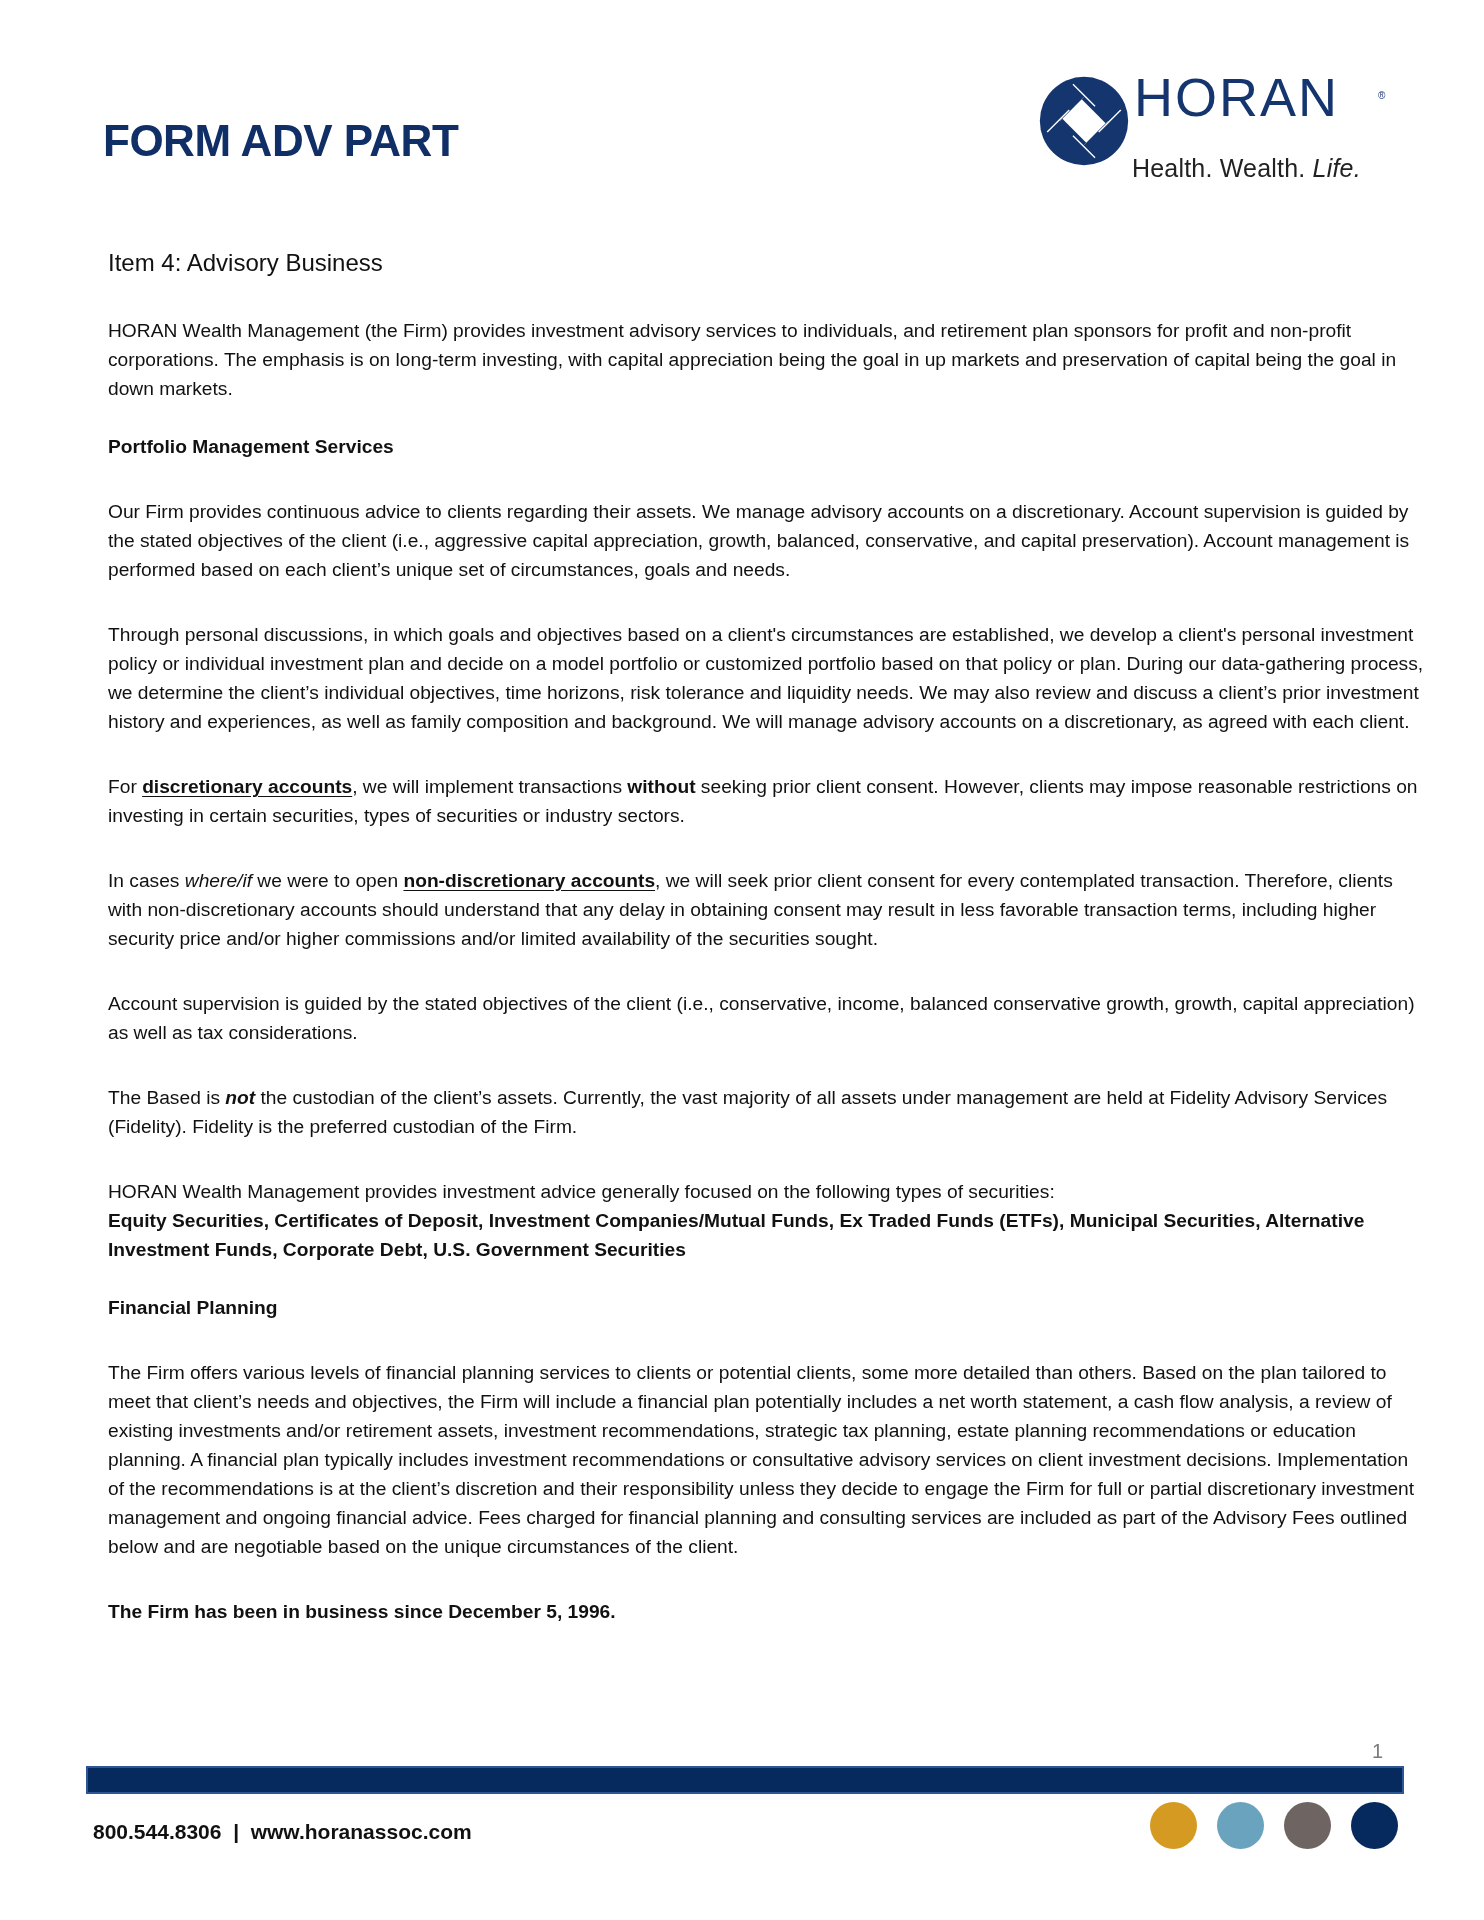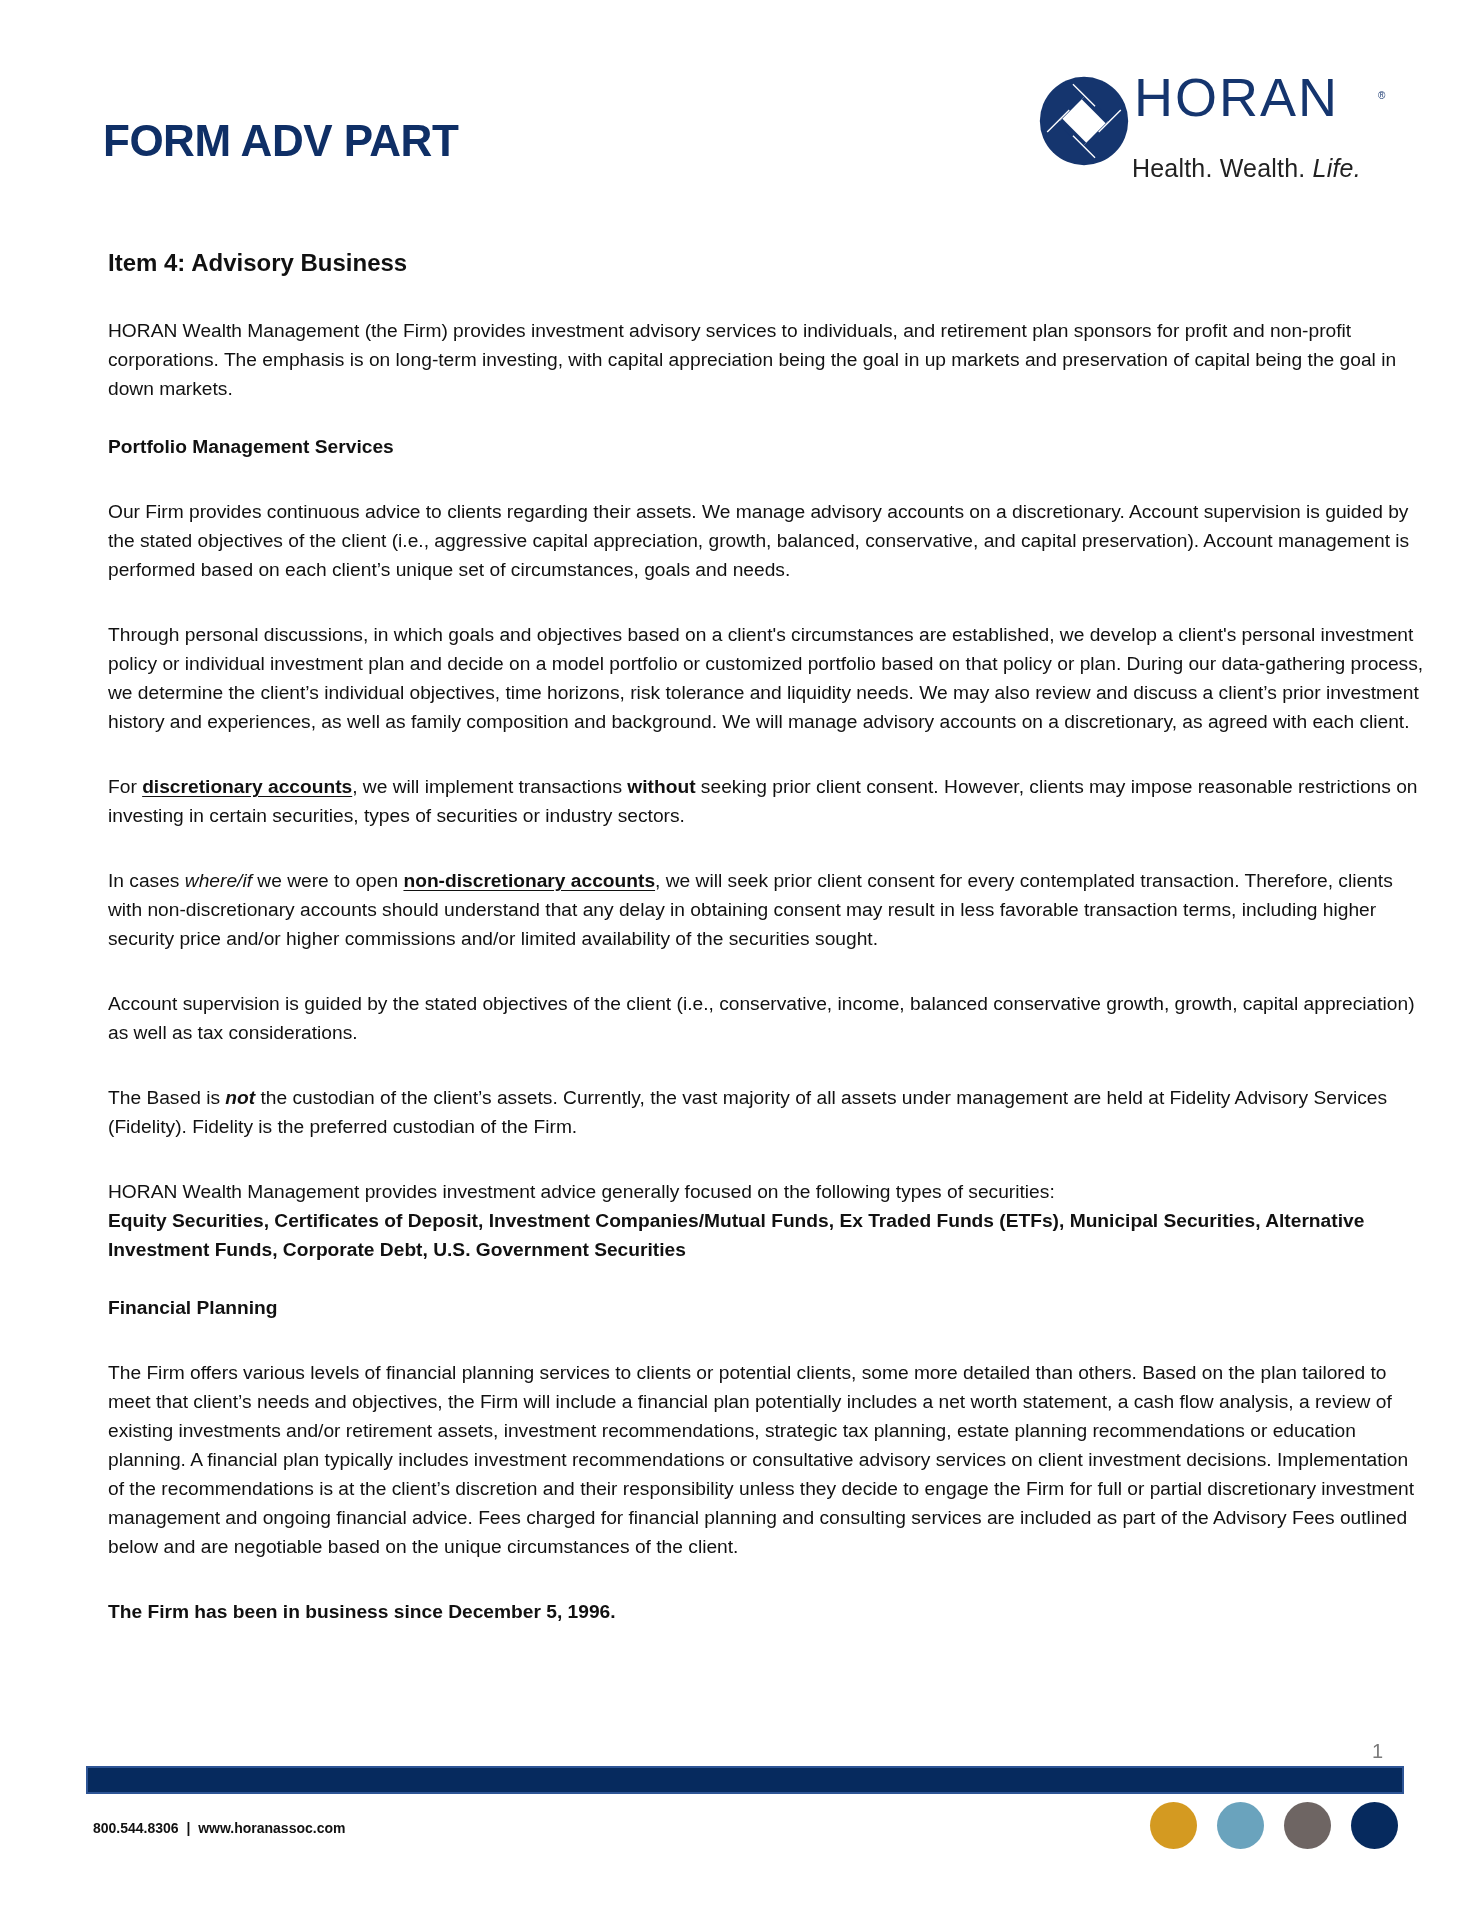--- a/index.html
+++ b/index.html
@@ -18,34 +18,34 @@
     font-size: 54px; color: #15356e; letter-spacing: 2px; font-weight: normal; line-height: 1;
   }
   .logo-reg { position: absolute; left: 340px; top: 18px; font-size: 10px; color: #15356e; }
   .logo-tagline {
     position: absolute; left: 94px; top: 82px;
     font-size: 25px; color: #222222; letter-spacing: 0.2px;
   }
   .logo-tagline i { font-style: italic; }
 
   .content { position: absolute; left: 108px; top: 246px; width: 1320px; font-size: 19.2px; line-height: 29px; }
-  .section-heading { font-size: 24px; font-weight: bold; margin-bottom: 12px; line-height: 34px; }
+  .section-heading { font-size: 24px; font-weight: normal; margin-bottom: 12px; line-height: 34px; }
   .sub-heading { font-weight: bold; margin-bottom: 29px; }
   .para { margin-bottom: 29px; margin-top: 36px; }
   .b { font-weight: bold; }
   .u { text-decoration: underline; text-underline-offset: 3px; }
   .i { font-style: italic; }
   .bi { font-weight: bold; font-style: italic; }
 
   .page-number { position: absolute; left: 1372px; top: 1740px; font-size: 20px; color: #7a7a7a; }
   .footer-bar {
     position: absolute; left: 86px; top: 1766px; width: 1318px; height: 28px;
     background: #062a5e; border: 2px solid #2e5596;
   }
-  .footer-contact { position: absolute; left: 93px; top: 1820px; font-size: 14px; font-weight: bold; color: #111; }
+  .footer-contact { position: absolute; left: 93px; top: 1820px; font-size: 21px; font-weight: bold; color: #111; }
   .dots { position: absolute; left: 1150px; top: 1802px; display: flex; gap: 20px; }
   .dot { width: 47px; height: 47px; border-radius: 50%; }
 </style>
 </head>
 <body>
 
 <h1 class="doc-title">FORM ADV PART</h1>
 
 <div class="logo">
   <svg class="logo-mark" viewBox="0 0 100 100">

